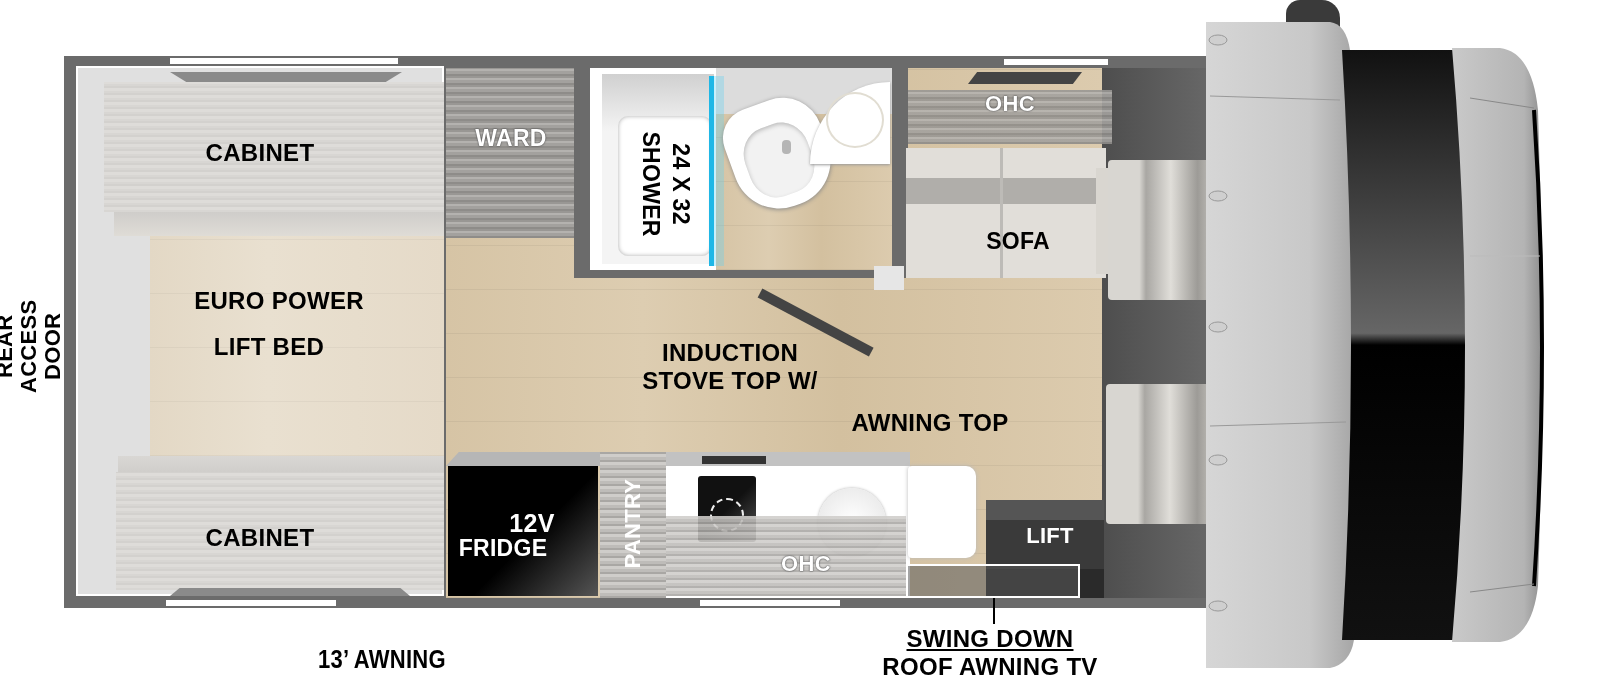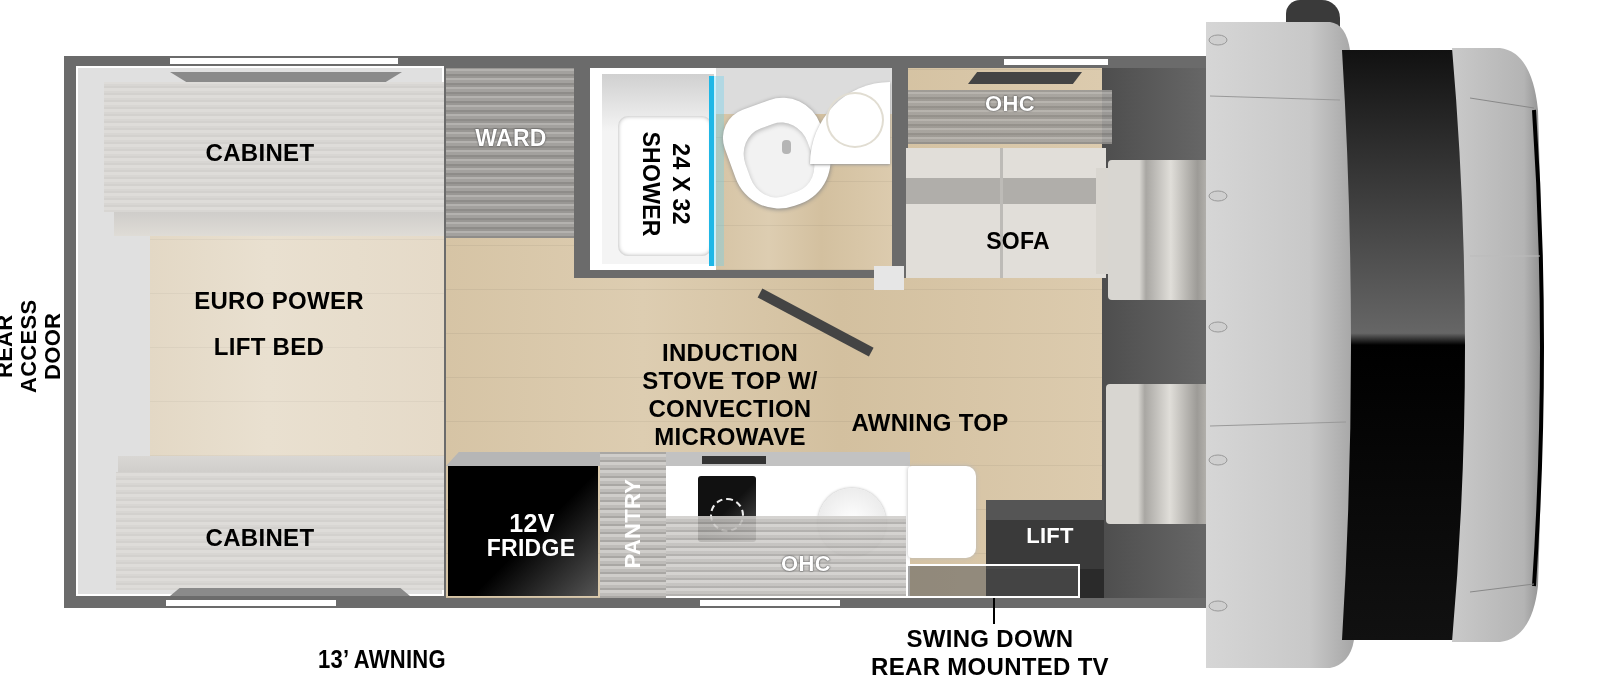--- a/index.html
+++ b/index.html
@@ -85,21 +85,21 @@
   <div class="abs" style="left:1000px;top:148px;width:3px;height:130px;background:#bdbbb7;"></div>
   <div class="abs" style="left:1096px;top:168px;width:16px;height:106px;background:#d9d6d0;"></div>
   <div class="lbl" style="left:950px;top:229px;width:100px;font-size:23px;text-align:right;">SOFA</div>
 
   <div class="abs" style="left:1108px;top:160px;width:112px;height:140px;background:linear-gradient(90deg,#d8d6d1 0 28%,#a9a7a3 34%,#e0ded9 56%,#9d9b97 80%,#d2d0cb);border-radius:4px;"></div>
   <div class="abs" style="left:1106px;top:384px;width:114px;height:140px;background:linear-gradient(90deg,#d8d6d1 0 28%,#a9a7a3 34%,#e0ded9 56%,#9d9b97 80%,#d2d0cb);border-radius:4px;"></div>
 
   <div class="abs" style="left:446px;top:452px;width:160px;height:14px;background:#b6b6b6;clip-path:polygon(8% 0,100% 0,100% 100%,0 100%);"></div>
   <div class="abs" style="left:448px;top:466px;width:150px;height:130px;background:linear-gradient(135deg,#000 55%,#555);"></div>
   <div class="lbl white" style="left:448px;top:510px;width:168px;font-size:25px;text-shadow:none;">12V</div>
-  <div class="lbl white" style="left:456px;top:536px;width:150px;font-size:23px;text-shadow:none;">FRIDGE</div>
+  <div class="lbl white" style="left:428px;top:536px;width:150px;font-size:23px;text-shadow:none;">FRIDGE</div>
 
   <div class="abs grain-mid" style="left:600px;top:452px;width:66px;height:146px;"></div>
   <div class="lbl white" style="left:578px;top:512px;width:110px;font-size:22px;transform:rotate(-90deg);transform-origin:center;text-shadow:none;">PANTRY</div>
 
   <div class="abs" style="left:666px;top:452px;width:244px;height:146px;background:#fff;border-top:14px solid #c2c2c2;box-sizing:border-box;"></div>
   <div class="abs" style="left:702px;top:456px;width:64px;height:8px;background:#333;"></div>
   <div class="abs" style="left:698px;top:476px;width:58px;height:66px;background:linear-gradient(135deg,#111 50%,#555);border-radius:3px;"></div>
   <div class="abs" style="left:710px;top:498px;width:34px;height:34px;border:2px dashed #eee;border-radius:50%;box-sizing:border-box;"></div>
   <div class="abs" style="left:818px;top:488px;width:68px;height:68px;background:radial-gradient(circle,#fff,#e4e4e4);border-radius:50%;box-shadow:0 0 3px #aaa;"></div>
   <div class="abs grain-mid" style="left:666px;top:516px;width:240px;height:80px;opacity:0.88;"></div>
@@ -159,20 +159,18 @@
   </svg>
 
   <div class="lbl" style="left:-66px;top:310px;width:190px;font-size:22px;transform:rotate(-90deg);transform-origin:center;line-height:1.1;">
     <span style="display:inline-block;width:110px;white-space:normal;">REAR ACCESS DOOR</span>
   </div>
 
   <div class="lbl cond" style="left:282px;top:646px;width:200px;font-size:25px;">13’ AWNING</div>
 
   <div class="lbl" style="left:620px;top:340px;width:220px;font-size:24px;">INDUCTION</div>
   <div class="lbl" style="left:610px;top:368px;width:240px;font-size:24px;">STOVE TOP W/</div>
-  <div class="lbl" style="left:620px;top:396px;width:220px;font-size:24px;">CONVECTION</div>
-  <div class="lbl" style="left:620px;top:424px;width:220px;font-size:24px;">MICROWAVE</div>
 
   <div class="lbl" style="left:820px;top:410px;width:220px;font-size:24px;">AWNING TOP</div>
 
-  <div class="lbl" style="left:880px;top:626px;width:220px;font-size:24px;">SWING DOWN</div>
-  <div class="lbl" style="left:850px;top:654px;width:280px;font-size:24px;">REAR MOUNTED TV</div>
+  <div class="lbl" style="left:880px;top:626px;width:220px;font-size:24px;text-decoration:underline;">SWING DOWN</div>
+  <div class="lbl" style="left:850px;top:654px;width:280px;font-size:24px;">ROOF AWNING TV</div>
 </div>
 
 </body></html>

